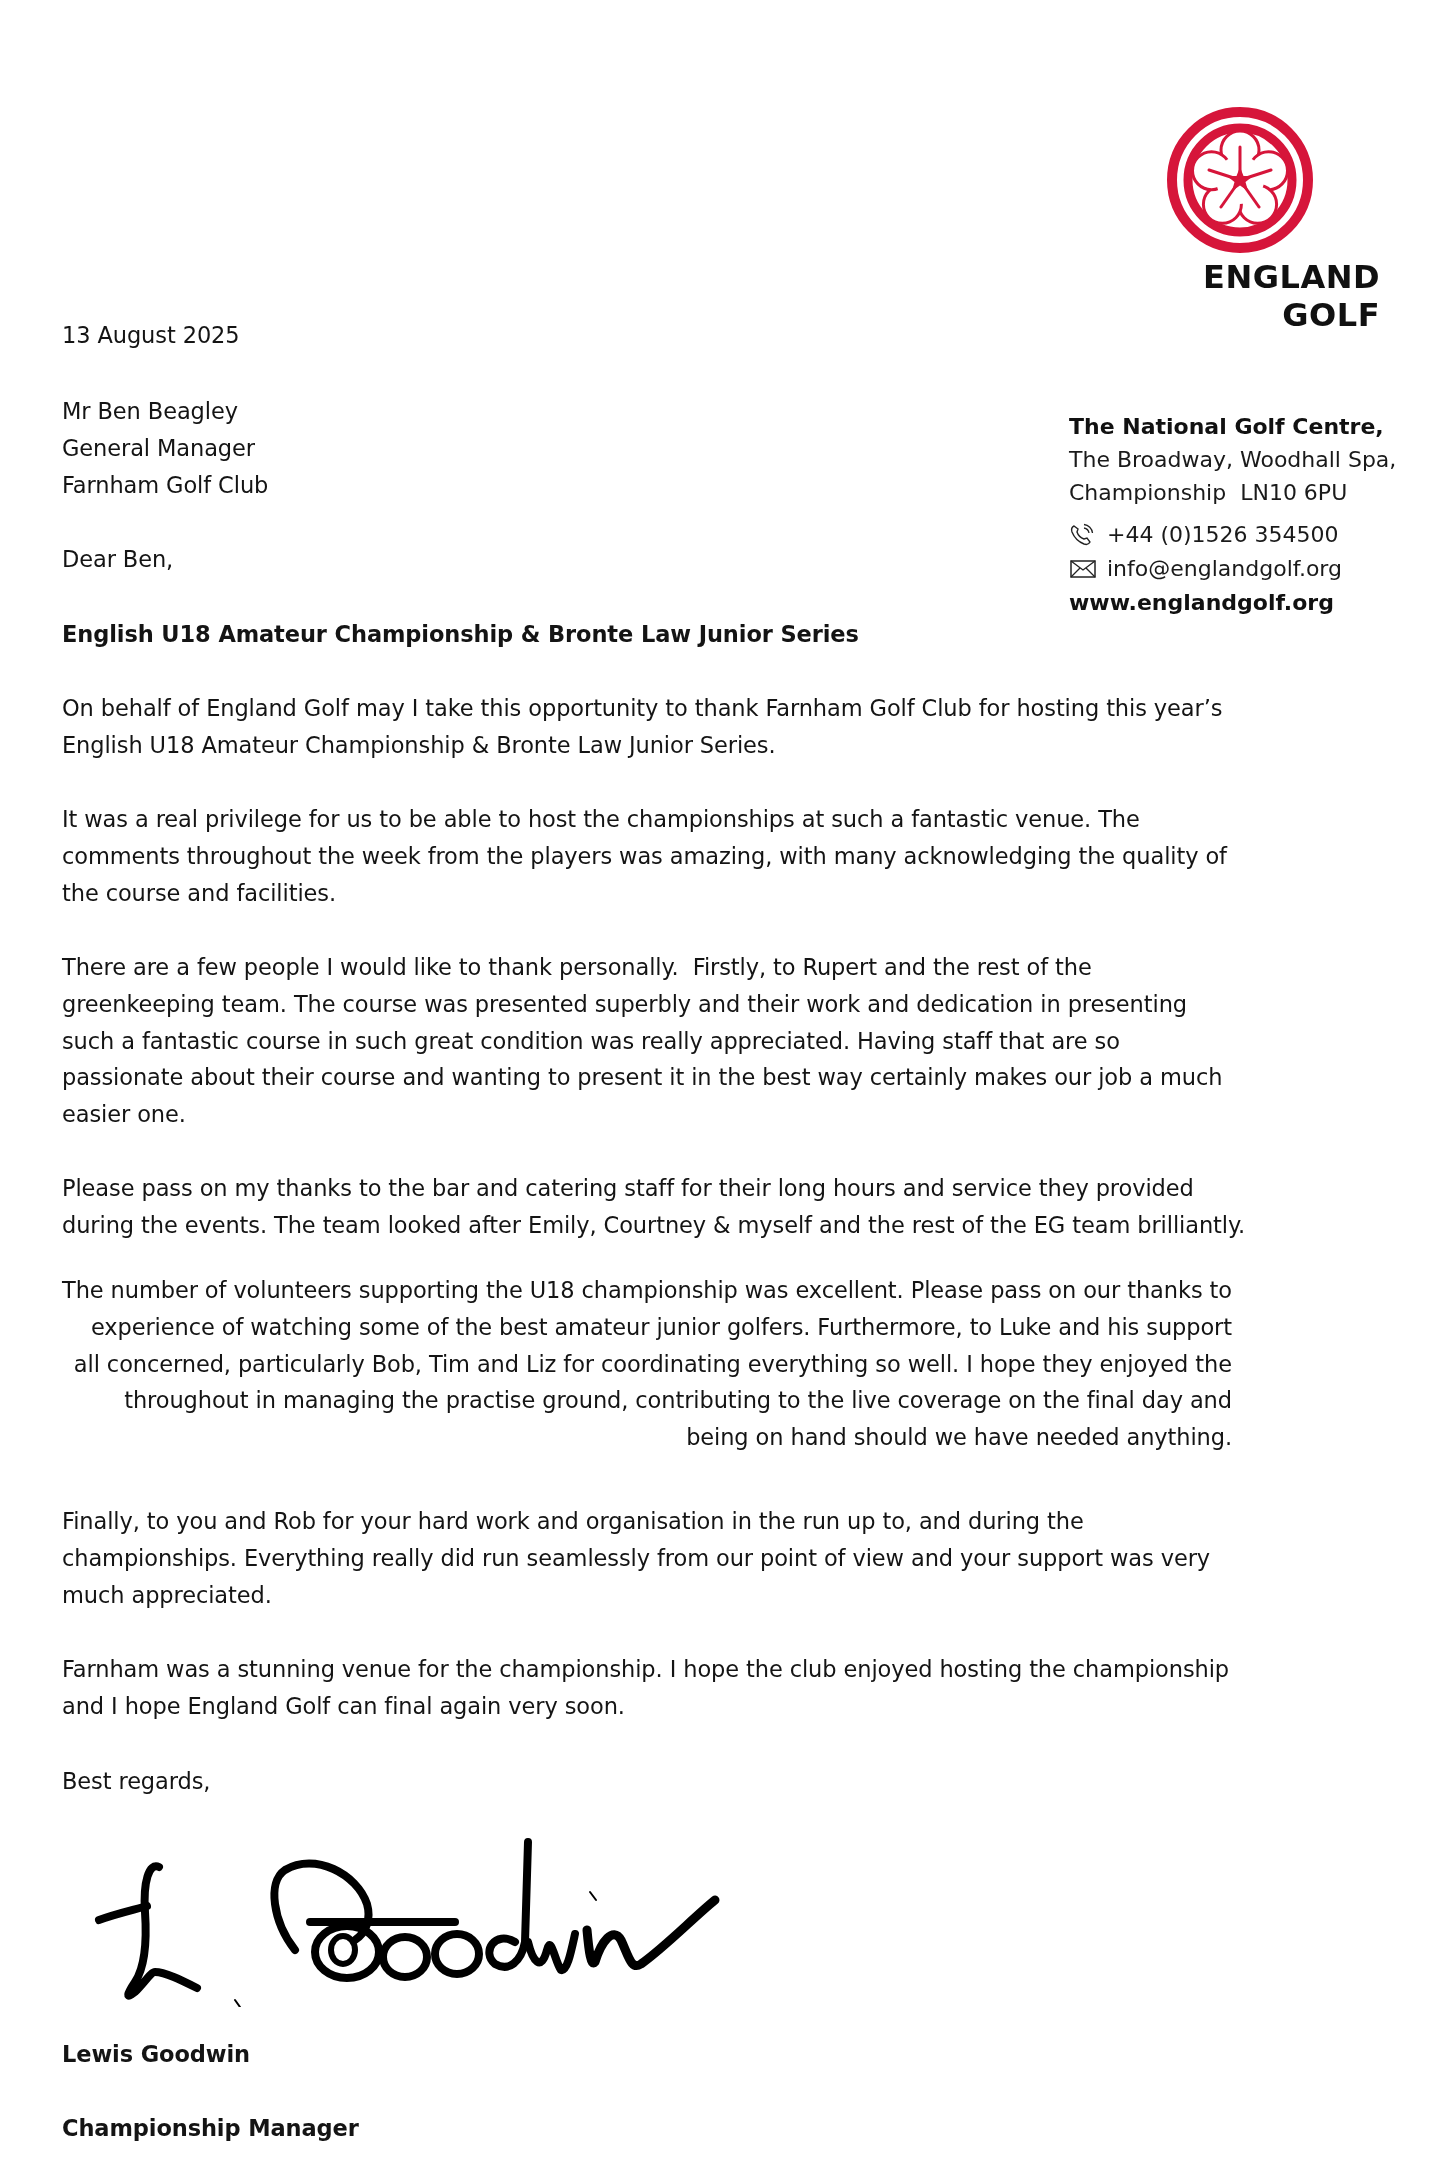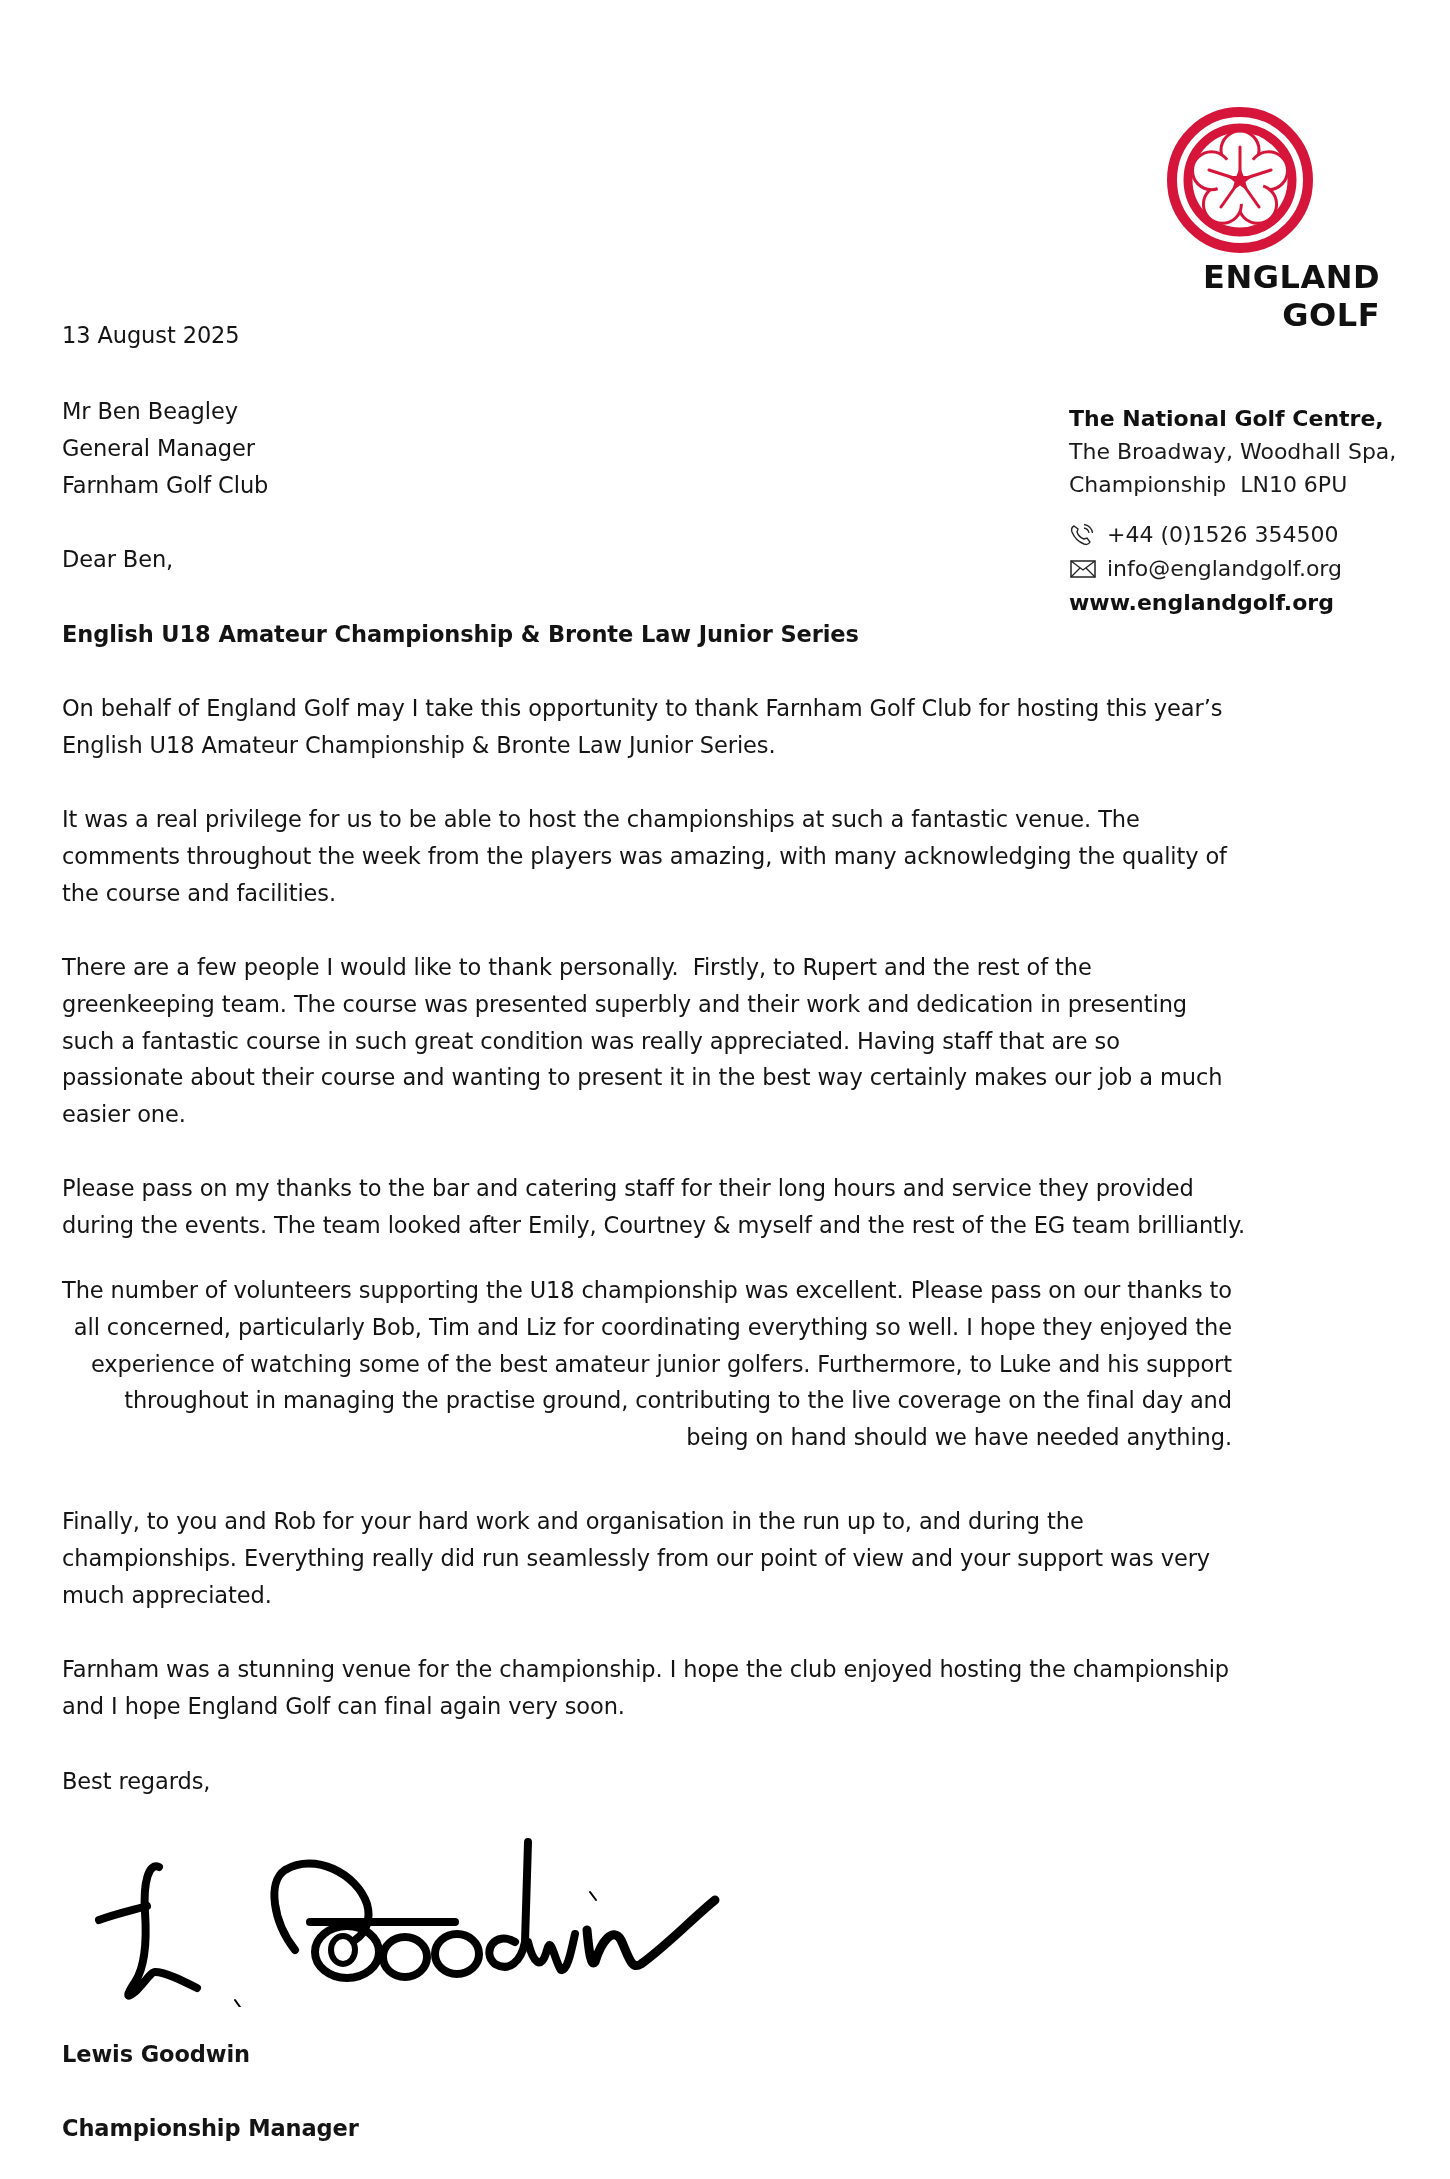--- a/index.html
+++ b/index.html
@@ -9,21 +9,21 @@
     .txt { font-size: 22.5px; line-height: 36.8px; white-space: nowrap; letter-spacing: -0.1px; }
     .bold { font-weight: bold; }
     .line { display: block; }
 
     #logo { left: 1165px; top: 105px; width: 150px; height: 150px; }
     #logo-text { left: 1100px; top: 258px; width: 280px; text-align: right;
                  font-family: "DejaVu Sans", sans-serif; font-weight: bold;
                  font-size: 32px; line-height: 38px; color: #111; letter-spacing: 0.5px; }
 
     #addr { left: 1069px; top: 402px; font-size: 22px; line-height: 33px; color: #1a1a1a; }
-    #addr .bold { color: #111; }
+    #addr .bold { color: #111; margin-top: 8px; }
     #contact { left: 1069px; top: 518px; font-size: 22px; line-height: 34px; color: #1a1a1a; }
     #contact .row { display: flex; align-items: center; white-space: nowrap; }
     #contact .ico { width: 28px; height: 24px; margin-right: 10px; display: inline-block; }
     #web { left: 1069px; top: 586px; font-size: 22px; line-height: 34px; font-weight: bold; color: #111; }
 
     #date { left: 62px; top: 317px; }
     #recipient { left: 62px; top: 393px; }
     #salutation { left: 62px; top: 541px; }
     #subject { left: 62px; top: 616px; }
     .para { left: 62px; }
@@ -129,22 +129,22 @@
   <span class="line">such a fantastic course in such great condition was really appreciated. Having staff that are so</span>
   <span class="line">passionate about their course and wanting to present it in the best way certainly makes our job a much</span>
   <span class="line">easier one.</span>
 </div>
 <div class="abs txt para" id="p4">
   <span class="line">Please pass on my thanks to the bar and catering staff for their long hours and service they provided</span>
   <span class="line">during the events. The team looked after Emily, Courtney &amp; myself and the rest of the EG team brilliantly.</span>
 </div>
 <div class="abs txt para" id="p5">
   <span class="line">The number of volunteers supporting the U18 championship was excellent. Please pass on our thanks to</span>
+  <span class="line">experience of watching some of the best amateur junior golfers. Furthermore, to Luke and his support</span>
   <span class="line">all concerned, particularly Bob, Tim and Liz for coordinating everything so well. I hope they enjoyed the</span>
-  <span class="line">experience of watching some of the best amateur junior golfers. Furthermore, to Luke and his support</span>
   <span class="line">throughout in managing the practise ground, contributing to the live coverage on the final day and</span>
   <span class="line">being on hand should we have needed anything.</span>
 </div>
 <div class="abs txt para" id="p6">
   <span class="line">Finally, to you and Rob for your hard work and organisation in the run up to, and during the</span>
   <span class="line">championships. Everything really did run seamlessly from our point of view and your support was very</span>
   <span class="line">much appreciated.</span>
 </div>
 <div class="abs txt para" id="p7">
   <span class="line">Farnham was a stunning venue for the championship. I hope the club enjoyed hosting the championship</span>

